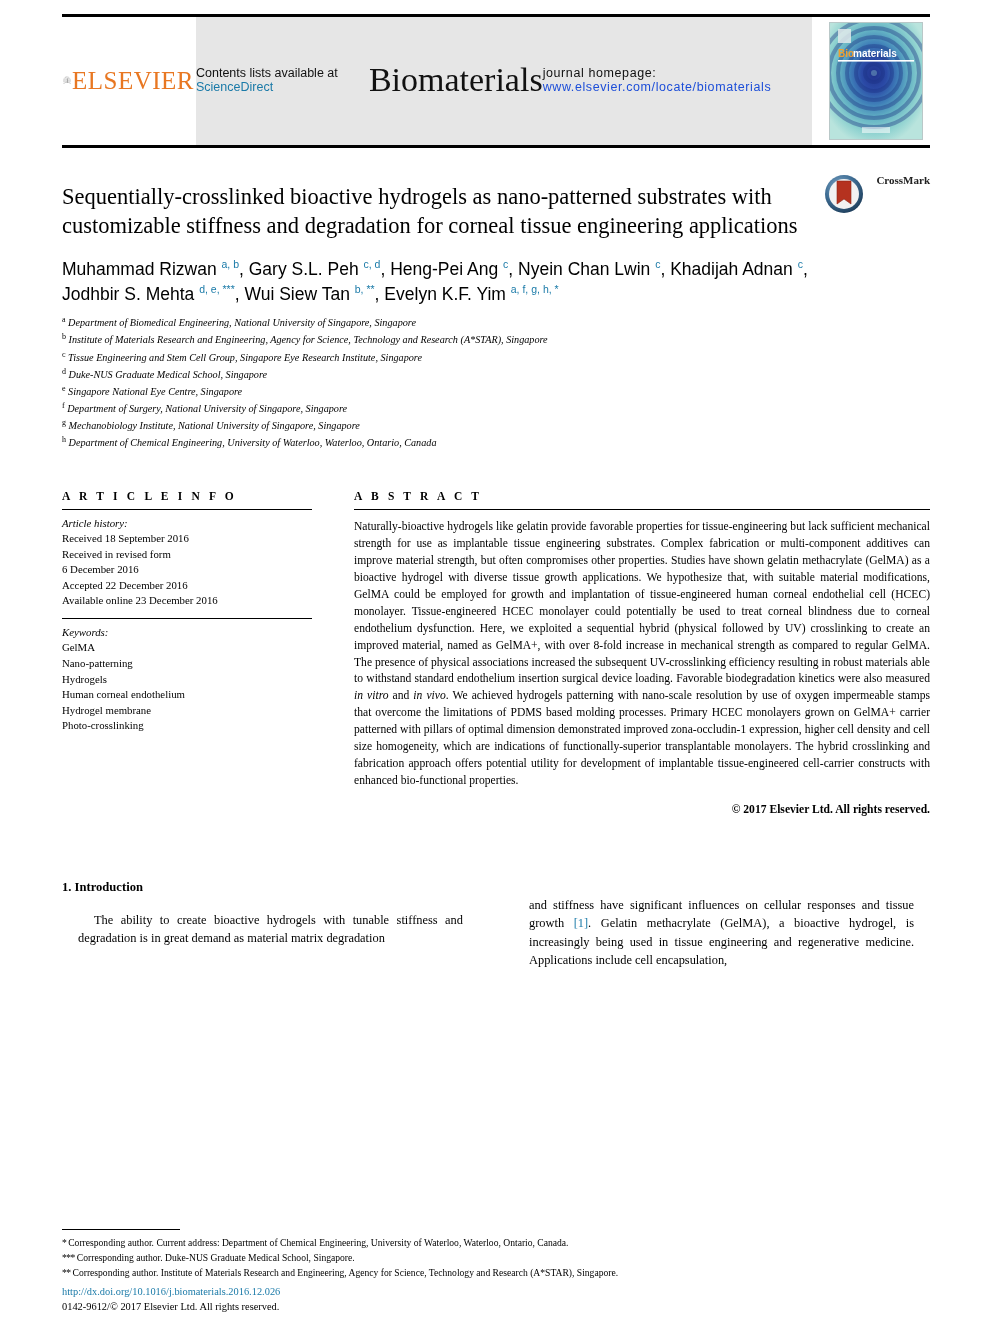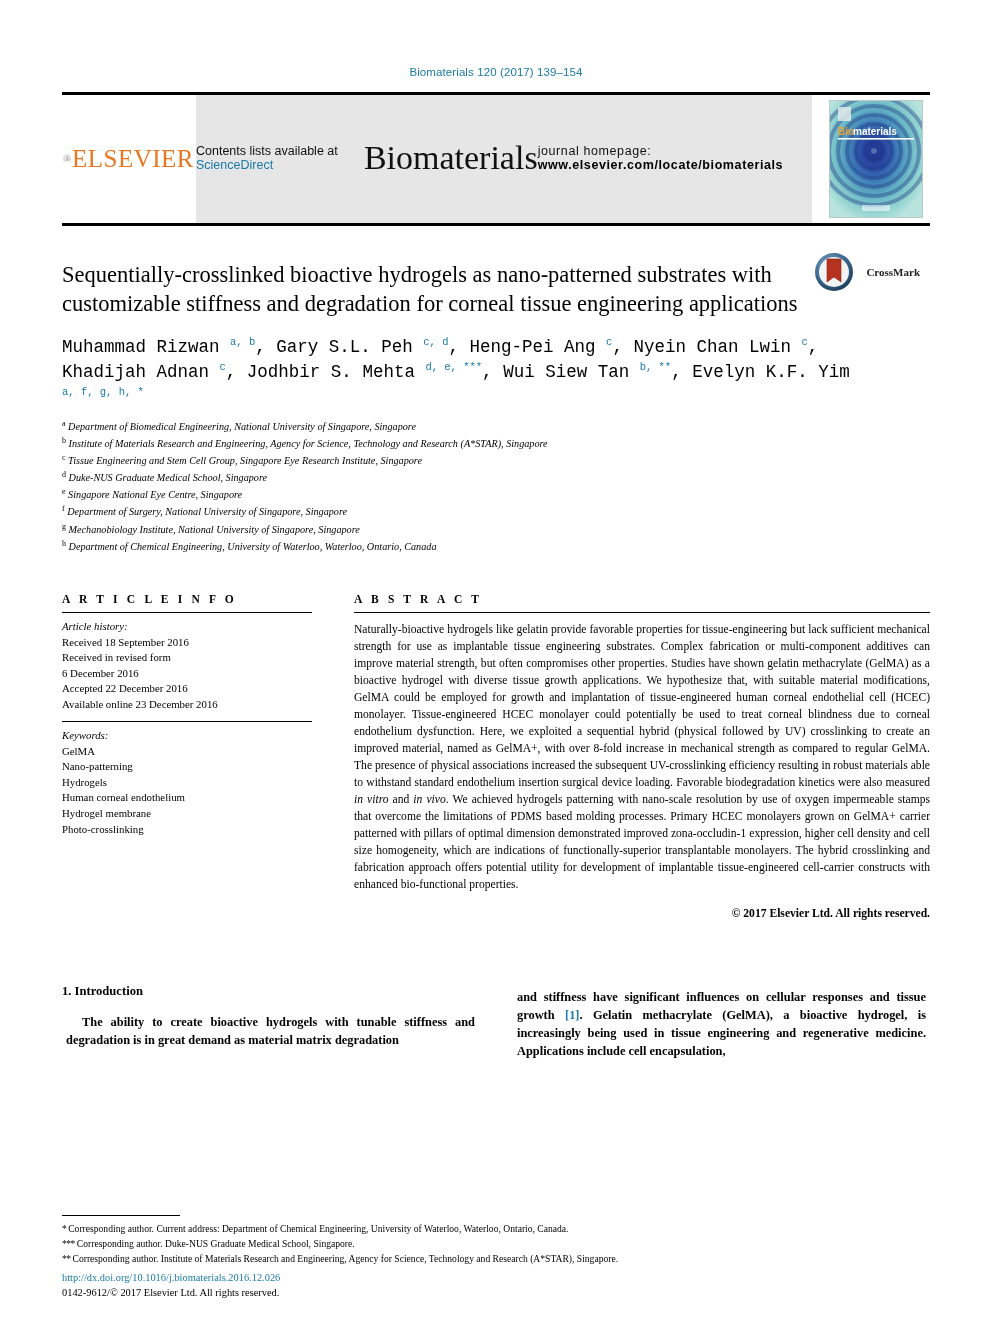--- a/index.html
+++ b/index.html
@@ -79,21 +79,21 @@
     font-size: 34px;
     color: #111;
     line-height: 1;
   }
   .homepage-line {
     font-family: "Liberation Sans", sans-serif;
     font-size: 12.5px;
     color: #111;
     letter-spacing: .6px;
   }
-  .homepage-line .url { color: #000000; letter-spacing: .6px; font-weight: bold; }
+  .homepage-line .url { color: #1d4ed8; letter-spacing: .6px; }
   .masthead-cover {
     width: 108px;
     flex: 0 0 108px;
     display: flex;
     align-items: center;
     justify-content: center;
   }
   .cover-img { display:block; border: 1px solid #b9c8c8; }
 
   .masthead-rule {
@@ -110,37 +110,37 @@
     font-family: "Liberation Serif", serif;
     font-size: 22.5px;
     line-height: 1.30;
     font-weight: normal;
     margin: 0;
     width: 760px;
     color: #000;
   }
   .crossmark {
     position: absolute;
-    right: 10px;
+    right: 0;
     top: -8px;
     display: flex;
-    align-items: center;
+    align-items: flex-start;
     gap: 12px;
   }
   .crossmark-label {
     font-family: "Liberation Serif", serif;
     font-size: 11px;
     font-weight: bold;
     color: #222;
   }
 
   
   .authors {
     margin-top: 16px;
-    font-family: Liberation Mono, monospace;
+    font-family: Liberation Sans, sans-serif;
     font-size: 17.5px;
     line-height: 1.45;
     width: 800px;
   }
   .authors sup { color: #1a7aa8; font-size: 10.5px; }
 
   
   .affiliations {
     margin-top: 7px;
     font-family: "Liberation Serif", serif;
@@ -206,25 +206,24 @@
     margin-top: 64px;
     gap: 34px;
   }
   .body-col { flex: 1 1 0; }
   .body-head {
     font-size: 12.6px;
     font-weight: bold;
     margin: 0 0 14px 0;
   }
   .body-col p {
-    margin: 4px;
+    margin: 16px;
     font-size: 12.4px;
     line-height: 1.46;
     text-align: justify;
-    font-weight: bold;
   }
   .body-col p.indent { text-indent: 16px; }
   .ref-link { color: #1a7aa8; }
 
   
   .footnotes {
     position: absolute;
     left: 62px;
     right: 62px;
     bottom: 56px;
@@ -260,21 +259,20 @@
   .issn {
     font-size: 10.4px;
     line-height: 1.5;
   }
 </style>
 </head>
 <body>
 
 <div class="page">
 
-  <div class="running-head">Biomaterials 120 (2017) 139–154</div>
 
   <div class="masthead">
 
     <div class="masthead-logo">
       <svg class="tree-svg" width="110" height="96" viewBox="0 0 110 96">
         <g fill="#6d6d6d">
           <path d="M55 4 C41 5 31 14 28 24 C21 26 15 33 16 41 C10 45 8 53 12 60 C9 67 13 75 21 77 L92 77 C99 74 101 66 97 60 C102 53 99 44 92 41 C93 32 86 25 79 24 C76 13 67 4 55 4 Z" opacity="0.18"></path>
           <path d="M54 10 C44 11 36 18 33 27 M70 15 C78 19 83 27 82 35 M27 33 C20 38 18 47 22 54 M89 36 C95 42 95 51 90 57 M20 58 C17 65 21 73 28 76 M90 60 C93 67 89 75 82 77" stroke="#7a7a7a" stroke-width="1.1" fill="none" opacity="0.75"></path>
           <path d="M57 30 C56 40 56 52 57 63 C58 70 59 75 60 79 L65 79 C63 72 62 62 62 52 C62 42 61 35 60 30 Z" opacity="0.95"></path>
           <path d="M60 36 C66 33 72 31 78 32 M58 46 C52 43 46 43 41 46 M61 56 C68 54 74 55 79 59 M57 64 C50 63 44 65 40 69" stroke="#6d6d6d" stroke-width="1.4" fill="none"></path>

